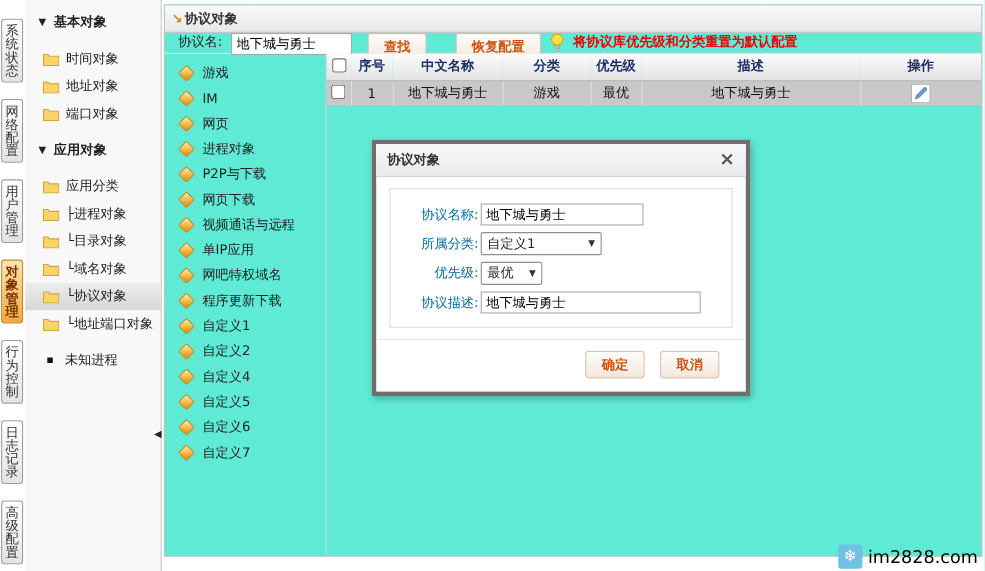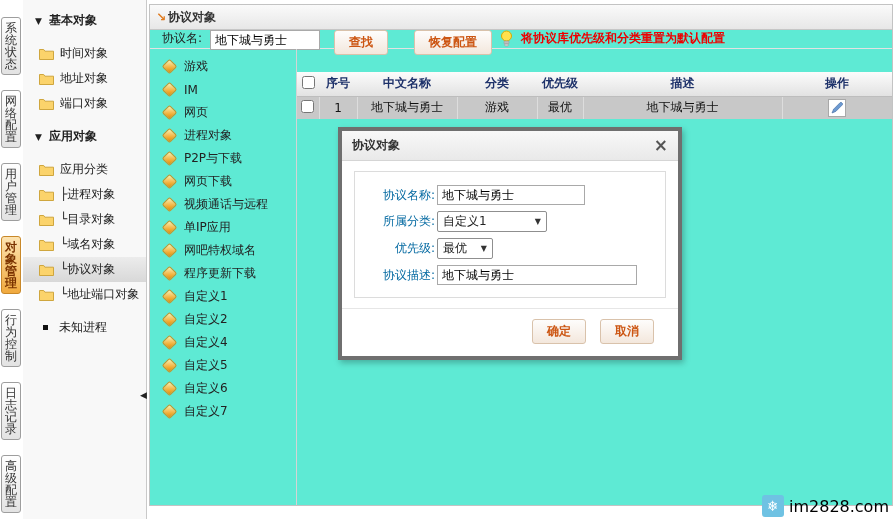--- a/index.html
+++ b/index.html
@@ -44,21 +44,21 @@
 
   
   .cats { width:147px; border-right:1px solid #d4d4d4; padding:6px 0 0 12px; overflow:hidden; }
   .cats-title { font-weight:bold; color:#222; padding:3px 0 6px 0; }
   .cat-item { display:flex; align-items:center; gap:9px; height:23px; cursor:pointer; white-space:nowrap; }
   .diamond { width:11px; height:11px; transform:rotate(45deg); border-radius:2px;
     background:linear-gradient(135deg,#fce69f 10%,#f0a62a 70%,#d88a12);
     border:1px solid #cf8d1d; flex:0 0 auto; margin-left:2px; }
 
   
-  .tbl { flex:1;margin-top:23px; }
+  .tbl { flex:1; }
   table { width:100%; border-collapse:collapse; table-layout:fixed; }
   thead th { height:24px; background:linear-gradient(#fcfcfc,#e2e2e2); border-bottom:1px solid #bdbdbd;
     color:#1c3069; font-weight:bold; font-size:12px; text-align:center; }
   tbody td { height:23px; background:#c8c8c8; border-right:1px solid #dddddd; text-align:center;
     font-size:12px; color:#111; }
   tbody td:last-child { border-right:none; }
   .edit-btn { width:18px; height:18px; background:#fff; border:1px solid #a8a8a8;
     display:inline-flex; align-items:center; justify-content:center; cursor:pointer; vertical-align:middle; }
 
   

